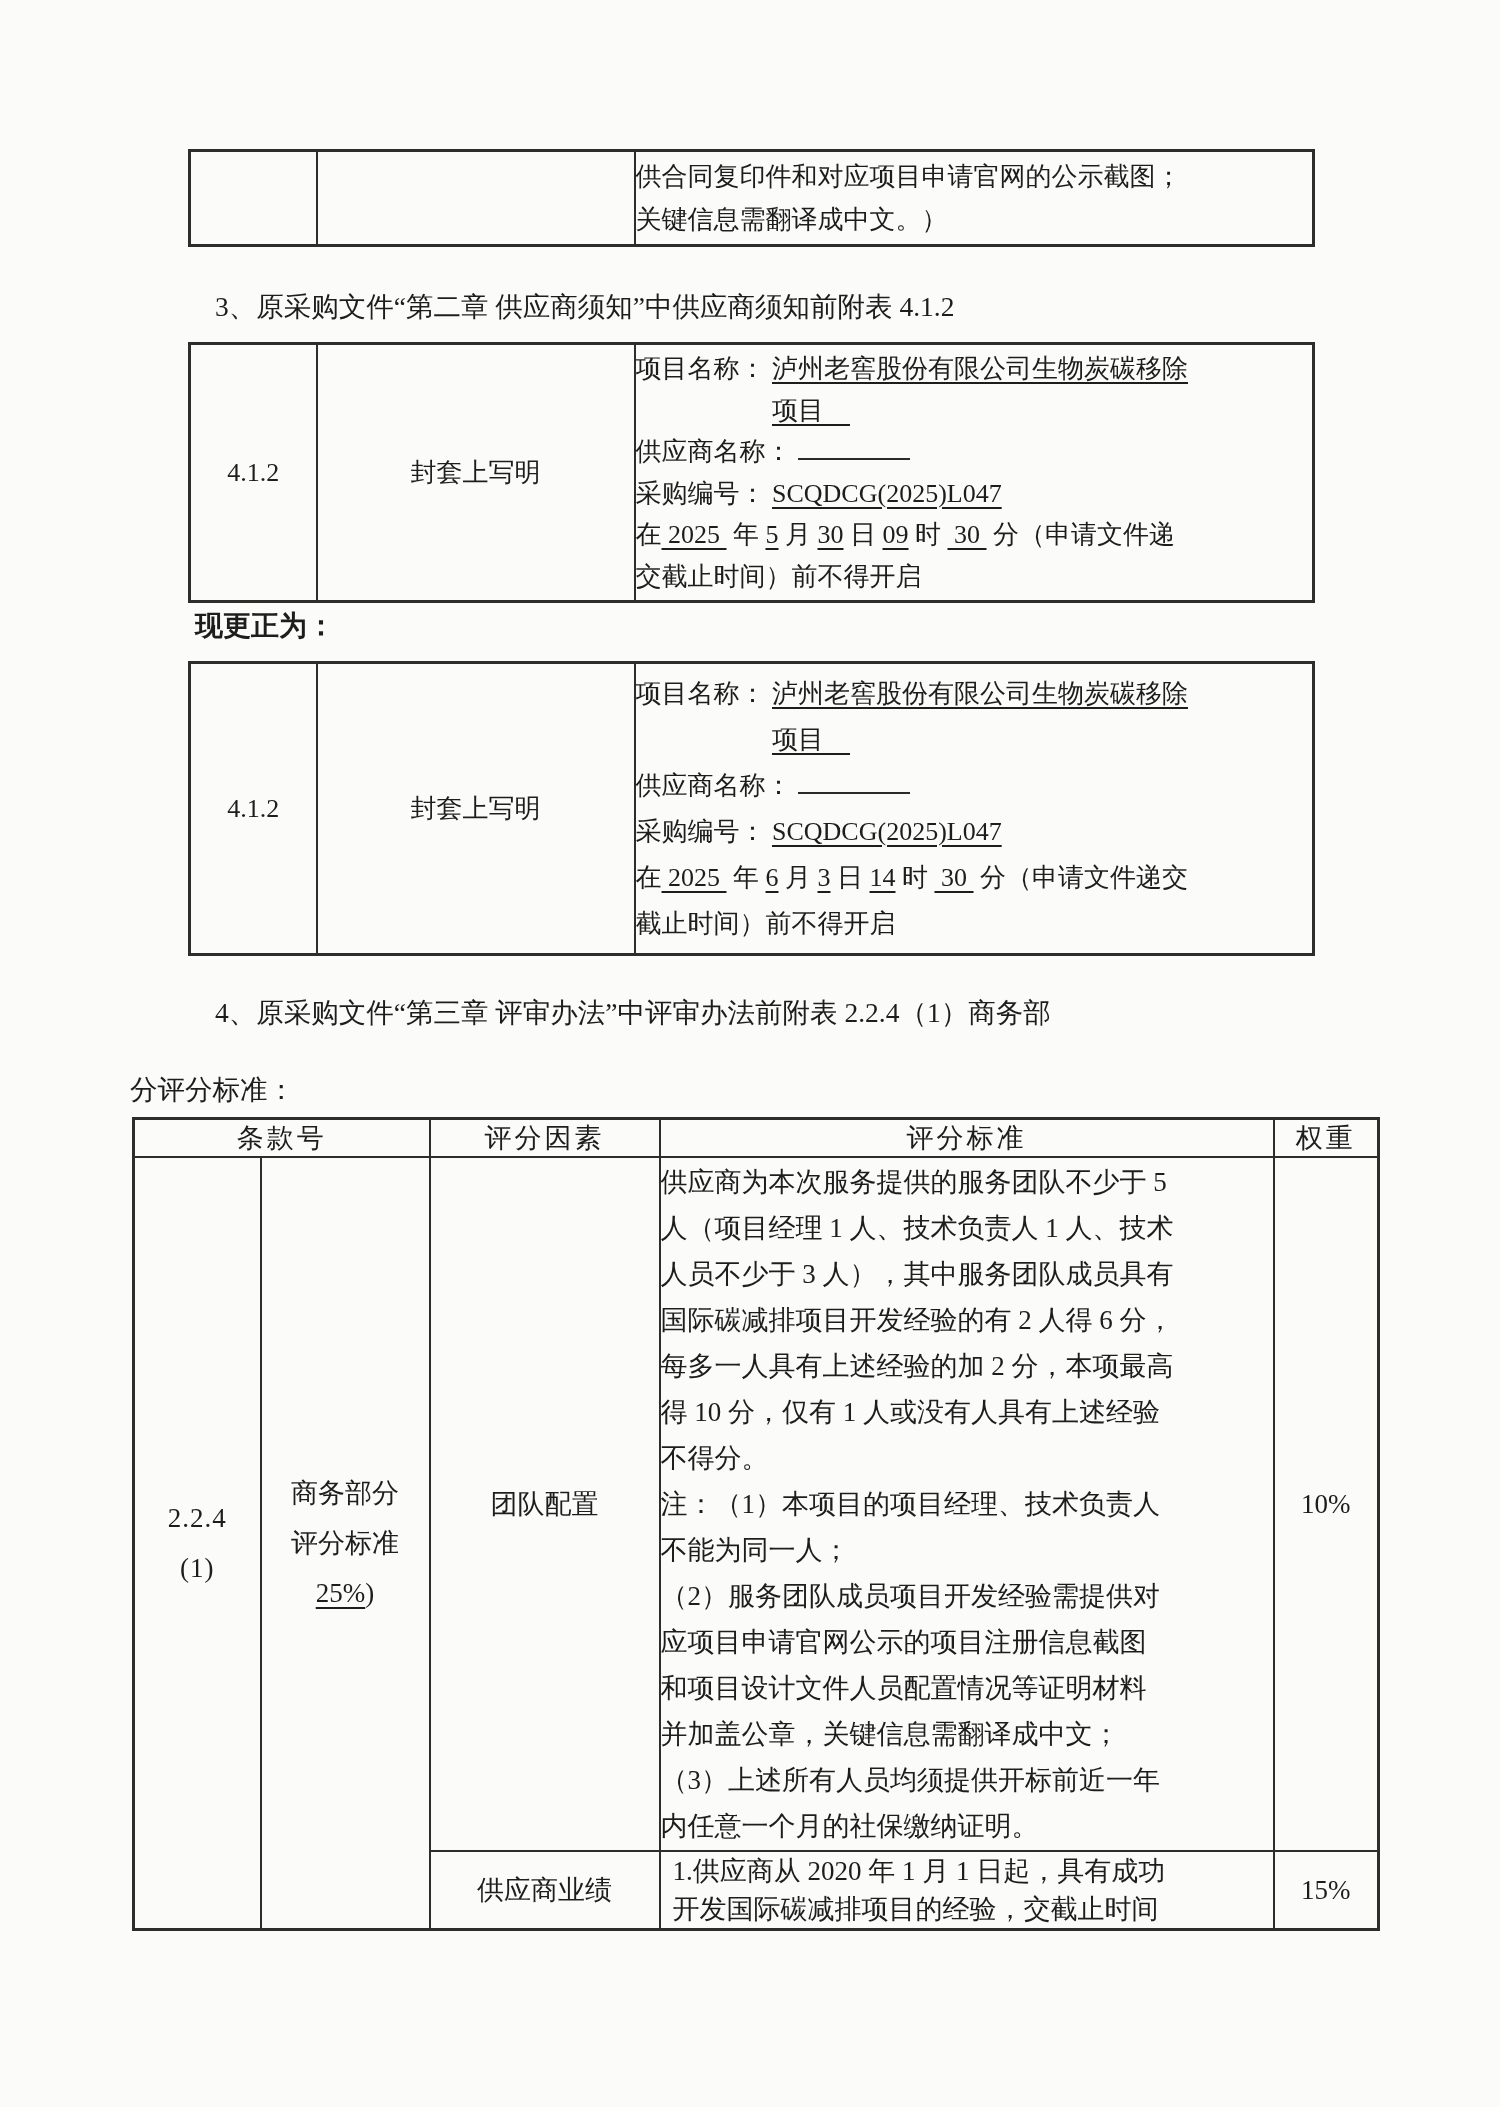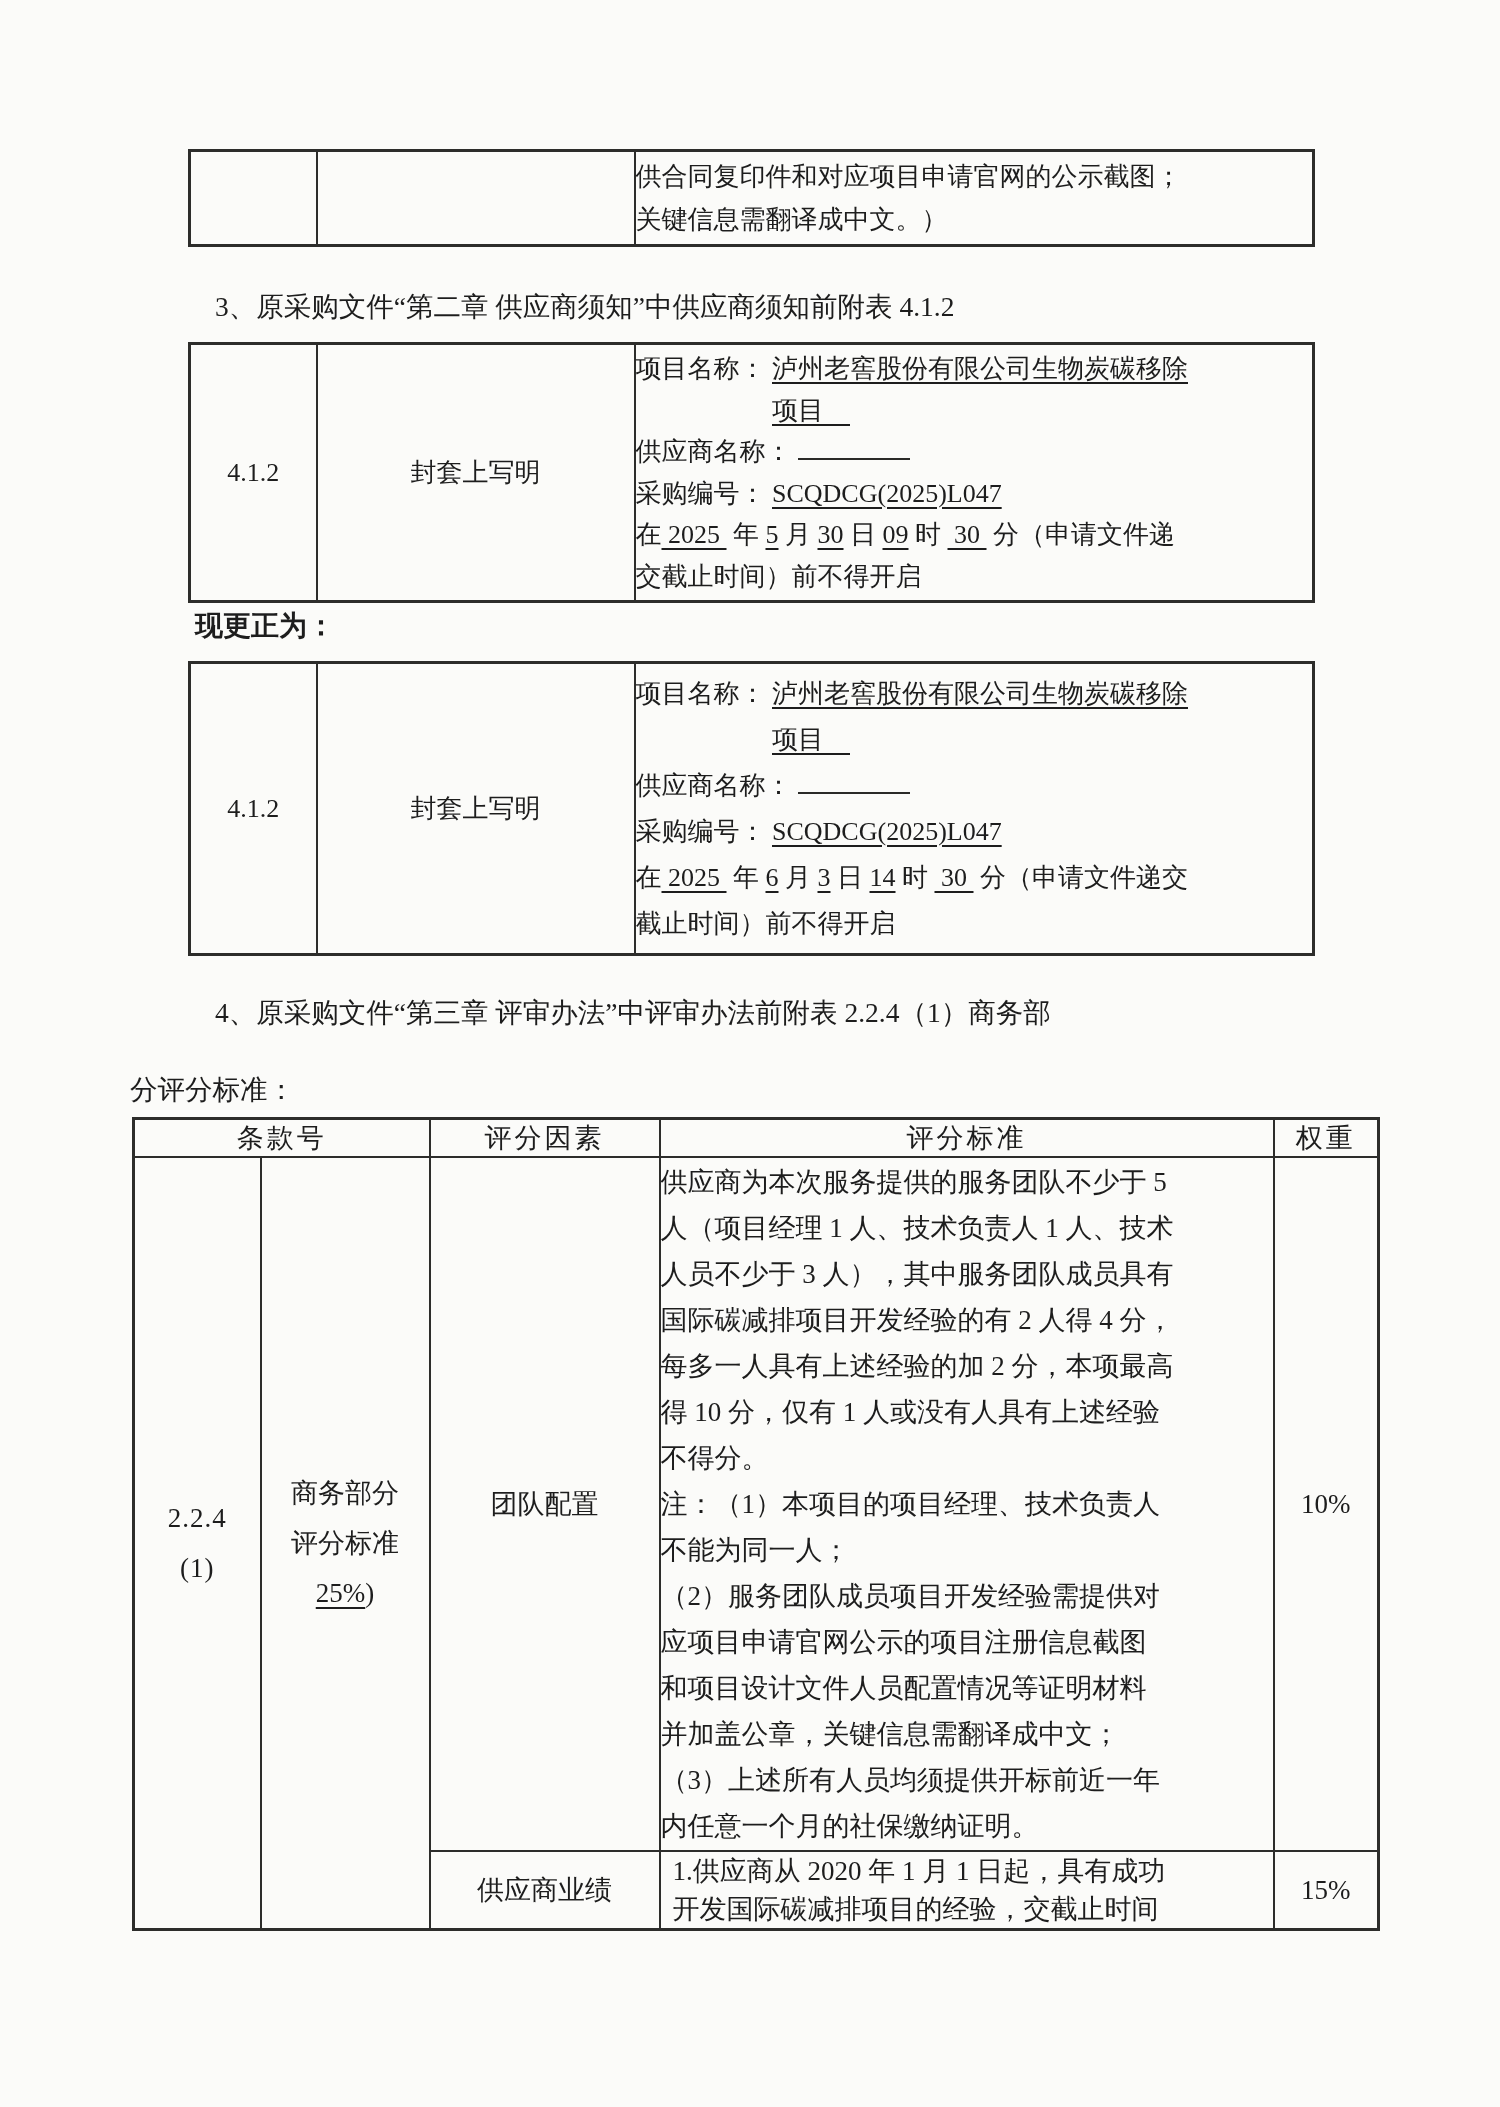--- a/index.html
+++ b/index.html
@@ -146,21 +146,21 @@
       <td class="c-center cat-lines" rowspan="2">
             <div class="tl">商务部分</div>
             <div class="tl">评分标准</div>
             <div class="tl"><span class="u">25%</span><span>)</span></div>
           </td>
       <td class="c-center">团队配置</td>
       <td class="crit lh46">
             <div class="tl">供应商为本次服务提供的服务团队不少于 5</div>
             <div class="tl">人（项目经理 1 人、技术负责人 1 人、技术</div>
             <div class="tl">人员不少于 3 人），其中服务团队成员具有</div>
-            <div class="tl">国际碳减排项目开发经验的有 2 人得 4 分，</div>
+            <div class="tl">国际碳减排项目开发经验的有 2 人得 6 分，</div>
             <div class="tl">每多一人具有上述经验的加 2 分，本项最高</div>
             <div class="tl">得 10 分，仅有 1 人或没有人具有上述经验</div>
             <div class="tl">不得分。</div>
             <div class="tl">注：（1）本项目的项目经理、技术负责人</div>
             <div class="tl">不能为同一人；</div>
             <div class="tl">（2）服务团队成员项目开发经验需提供对</div>
             <div class="tl">应项目申请官网公示的项目注册信息截图</div>
             <div class="tl">和项目设计文件人员配置情况等证明材料</div>
             <div class="tl">并加盖公章，关键信息需翻译成中文；</div>
             <div class="tl">（3）上述所有人员均须提供开标前近一年</div>

